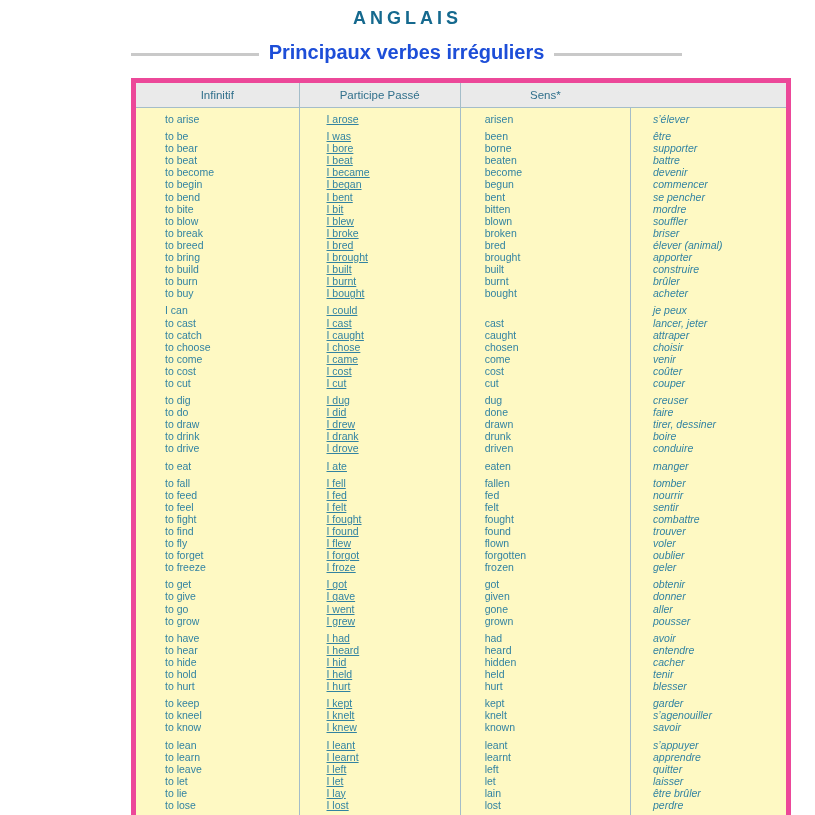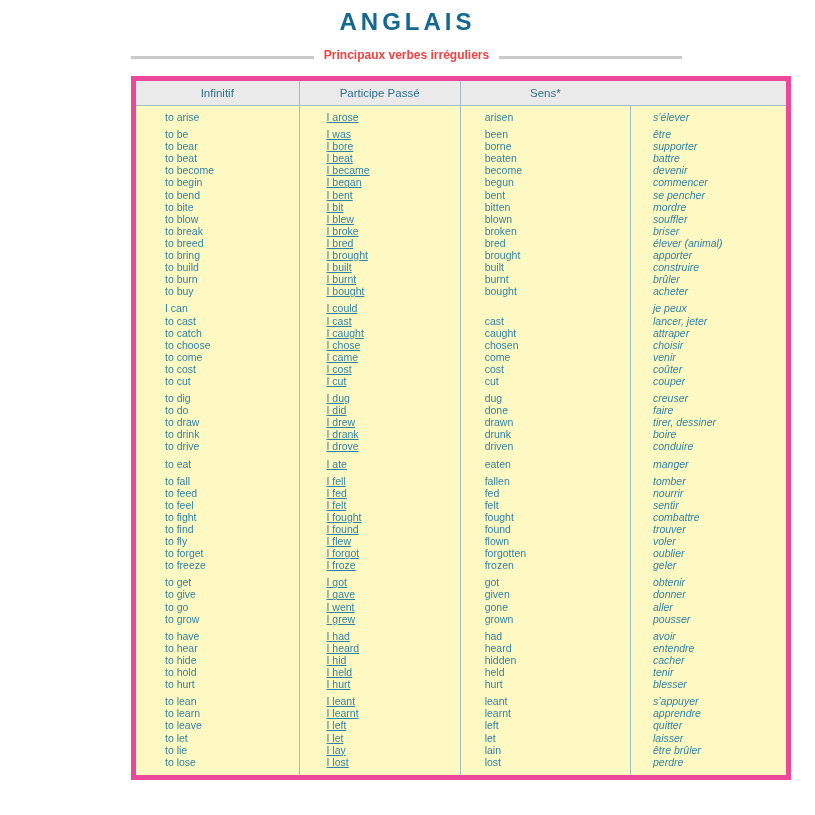--- a/index.html
+++ b/index.html
@@ -8,42 +8,42 @@
     position: relative;
     width: 815px;
     height: 815px;
     background: #ffffff;
     font-family: "Liberation Sans", "DejaVu Sans", sans-serif;
     overflow: hidden;
   }
   .page-title {
     padding-top: 8px;
     text-align: center;
-    font-size: 24px;
+    font-size: 18px;
     font-weight: bold;
     letter-spacing: 4px;
     color: #15698e;
   }
   .subtitle-row {
     width: 551px;
     margin: 12px auto 0 131px;
     display: flex;
     align-items: center;
     gap: 10px;
   }
   .subtitle-rule {
     flex: 1;
     height: 3px;
     background: #c9c9c9;
     margin-top: 4px;
   }
   .page-subtitle {
-    font-size: 12px;
+    font-size: 20px;
     font-weight: bold;
-    color: #ef4444;
+    color: #1d4ed8;
     white-space: nowrap;
   }
   .verb-table {
     width: 660px;
     margin-left: 131px;
     margin-top: 14px;
     border: 5px solid #ec4899;
   }
   .table-header {
     display: grid;
@@ -304,20 +304,34 @@
           <div class="cell col1">to hold</div>
           <div class="cell col2">I held</div>
           <div class="cell col3">held</div>
           <div class="cell col4">tenir</div>
           <div class="cell col1">to hurt</div>
           <div class="cell col2">I hurt</div>
           <div class="cell col3">hurt</div>
           <div class="cell col4">blesser</div>
         </div>
         <div class="group">
+          <div class="cell col1">to keep</div>
+          <div class="cell col2">I kept</div>
+          <div class="cell col3">kept</div>
+          <div class="cell col4">garder</div>
+          <div class="cell col1">to kneel</div>
+          <div class="cell col2">I knelt</div>
+          <div class="cell col3">knelt</div>
+          <div class="cell col4">s’agenouiller</div>
+          <div class="cell col1">to know</div>
+          <div class="cell col2">I knew</div>
+          <div class="cell col3">known</div>
+          <div class="cell col4">savoir</div>
+        </div>
+        <div class="group">
           <div class="cell col1">to lean</div>
           <div class="cell col2">I leant</div>
           <div class="cell col3">leant</div>
           <div class="cell col4">s’appuyer</div>
           <div class="cell col1">to learn</div>
           <div class="cell col2">I learnt</div>
           <div class="cell col3">learnt</div>
           <div class="cell col4">apprendre</div>
           <div class="cell col1">to leave</div>
           <div class="cell col2">I left</div>

